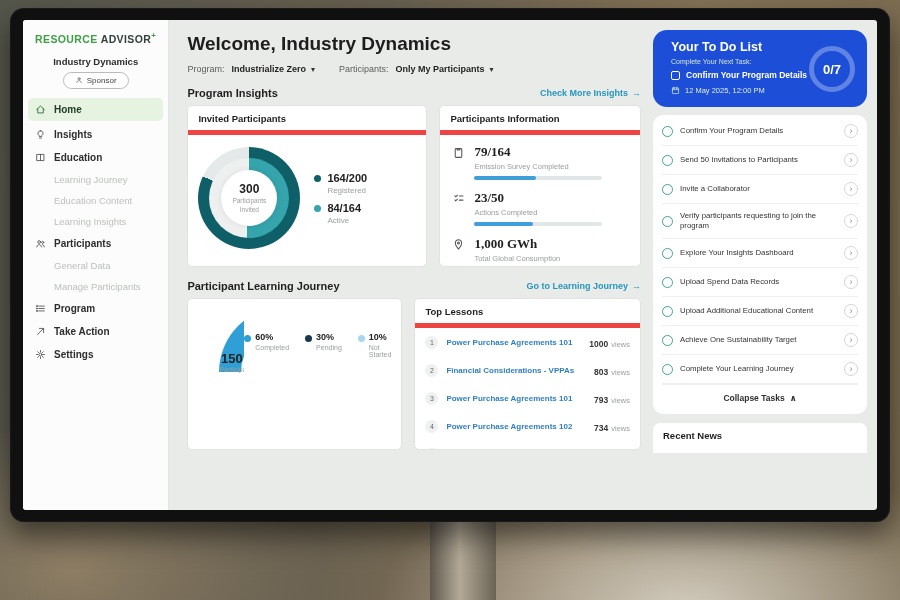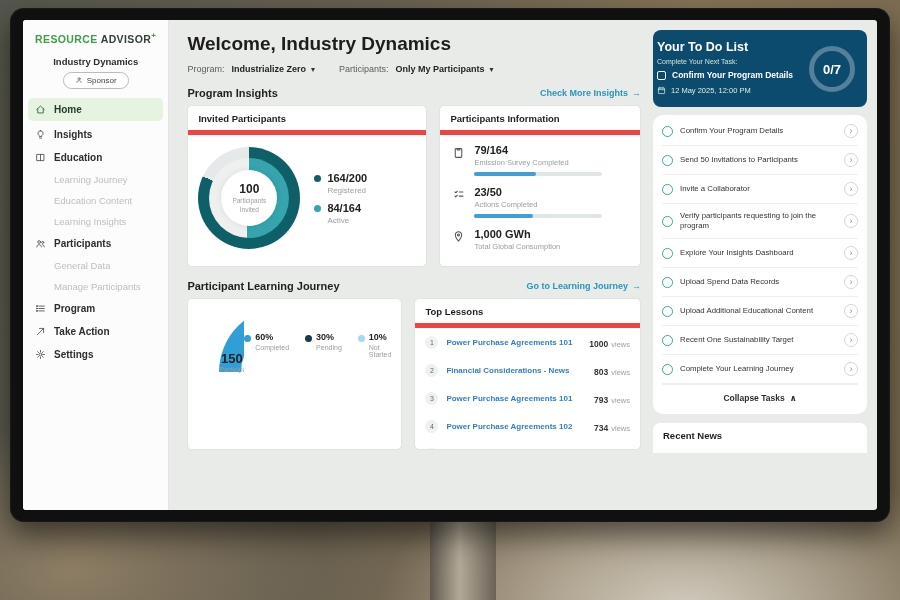--- a/index.html
+++ b/index.html
@@ -71,21 +71,21 @@
   .dot { width:7px; height:7px; border-radius:50%; margin-top:3px; }
   .dot-dark { background:#0e5f68; } .dot-teal { background:#35a4ac; }
   .legend-value { font-size:11px; font-weight:bold; color:#222; }
   .legend-label { font-size:8px; color:#9aa09e; margin-top:2px; }
 
   
   .card-info { width:210px; height:162px; }
   .info-body { padding:9px 12px; display:flex; flex-direction:column; gap:10px; }
   .stat { display:flex; gap:9px; }
   .stat svg { width:13px; height:13px; flex:0 0 13px; margin-top:2px; }
-  .stat-value { font-size:11px; font-weight:bold; color:#222; }
+  .stat-value { font-size:13px; font-weight:bold; color:#222;font-family:Liberation Serif, serif; }
   .stat-label { font-size:7.5px; color:#9aa09e; margin-top:2px; }
   .bar { margin-top:5px; width:128px; height:4px; border-radius:2px; background:#e1e6e9; }
   .bar-fill { height:100%; border-radius:2px; background:#3f9fd8; width:calc(var(--w)*1%); }
 
   
   .card-edu { width:215px; height:152px; }
   .edu-body { padding:8px 10px 0; display:flex; flex-direction:row; align-items:center;margin-left:21px; }
   .gauge { position:relative; width:130px; height:66px; overflow:hidden; }
   .gauge-arc { position:absolute; left:0; top:0; width:130px; height:130px; border-radius:50%;
     background:conic-gradient(from 270deg,
@@ -108,21 +108,21 @@
   .lesson-row { display:flex; align-items:center; gap:8px; padding:5px 10px; }
   .rank { width:13px; height:13px; border-radius:50%; background:#eef1f0; color:#666;
     font-size:7px; display:flex; align-items:center; justify-content:center; flex:0 0 13px; }
   .lesson-link { flex:1; font-size:8px; font-weight:bold; color:#2e7fc2; cursor:pointer; white-space:nowrap;
     overflow:hidden; text-overflow:ellipsis; }
   .views-num { font-size:8.5px; font-weight:bold; color:#333; }
   .views-unit { font-size:7.5px; color:#9aa09e; margin-left:3px; }
 
   
   .rightpanel { flex:0 0 224px; padding:10px 10px 0 0; display:flex; flex-direction:column; }
-  .todo-green { position:relative; background:#0c4a6e; border-radius:8px; padding:10px 4px 12px; color:#fff; }
+  .todo-green { position:relative; background:#1d4ed8; border-radius:14px; padding:10px 18px 12px; color:#fff; }
   .todo-title { font-size:12.5px; font-weight:bold; }
   .todo-sub { font-size:7px; color:#cfe7d6; margin-top:4px; }
   .todo-next { display:flex; align-items:center; gap:6px; margin-top:5px; width:150px; }
   .cb-square { width:9px; height:9px; border:1.2px solid #fff; border-radius:2px; flex:0 0 9px; }
   .todo-next-label { font-size:8.5px; font-weight:bold; }
   .todo-due { display:flex; gap:5px; margin-top:6px; font-size:7.5px; color:#ddeee2; }
   .todo-due svg { width:9px; height:9px; }
   .todo-ring { position:absolute; right:12px; top:16px; width:46px; height:46px; border-radius:50%;
     border:5px solid rgba(255,255,255,.3); display:flex; align-items:center; justify-content:center; }
   .todo-ring span { font-size:13px; font-weight:bold; color:#fff; }
@@ -252,21 +252,21 @@
 
         <div class="cards-row">
 
           <div class="card card-invited">
             <div class="card-title">Invited Participants</div>
             <div class="invited-body">
               <div class="donut">
                 <div class="ring1" style="--p: 82;"></div>
                 <div class="ring2" style="--p: 51;"></div>
                 <div class="hole">
-                  <span class="hole-value">100</span>
+                  <span class="hole-value">300</span>
                   <span class="hole-label">Participants Invited</span>
                 </div>
               </div>
               <div>
                 <div class="legend-item">
                   <span class="dot dot-dark"></span>
                   <span>
                     <div class="legend-value">164/200</div>
                     <div class="legend-label">Registered</div>
                   </span>
@@ -373,21 +373,21 @@
 
           <div class="card card-lessons">
             <div class="card-title">Top Lessons</div>
             <div class="lesson-row">
               <span class="rank">1</span>
               <span class="lesson-link">Power Purchase Agreements 101</span>
               <span><span class="views-num">1000</span><span class="views-unit">views</span></span>
             </div>
             <div class="lesson-row">
               <span class="rank">2</span>
-              <span class="lesson-link">Financial Considerations - News</span>
+              <span class="lesson-link">Financial Considerations - VPPAs</span>
               <span><span class="views-num">803</span><span class="views-unit">views</span></span>
             </div>
             <div class="lesson-row">
               <span class="rank">3</span>
               <span class="lesson-link">Power Purchase Agreements 101</span>
               <span><span class="views-num">793</span><span class="views-unit">views</span></span>
             </div>
             <div class="lesson-row">
               <span class="rank">4</span>
               <span class="lesson-link">Power Purchase Agreements 102</span>
@@ -453,21 +453,21 @@
             <span class="task-label">Upload Spend Data Records</span>
             <span class="task-chev">›</span>
           </div>
           <div class="task-row">
             <span class="task-check"></span>
             <span class="task-label">Upload Additional Educational Content</span>
             <span class="task-chev">›</span>
           </div>
           <div class="task-row">
             <span class="task-check"></span>
-            <span class="task-label">Recent One Sustainability Target</span>
+            <span class="task-label">Achieve One Sustainability Target</span>
             <span class="task-chev">›</span>
           </div>
           <div class="task-row">
             <span class="task-check"></span>
             <span class="task-label">Complete Your Learning Journey</span>
             <span class="task-chev">›</span>
           </div>
           <div class="collapse-row">
             <span>Collapse Tasks</span>
             <span>∧</span>

